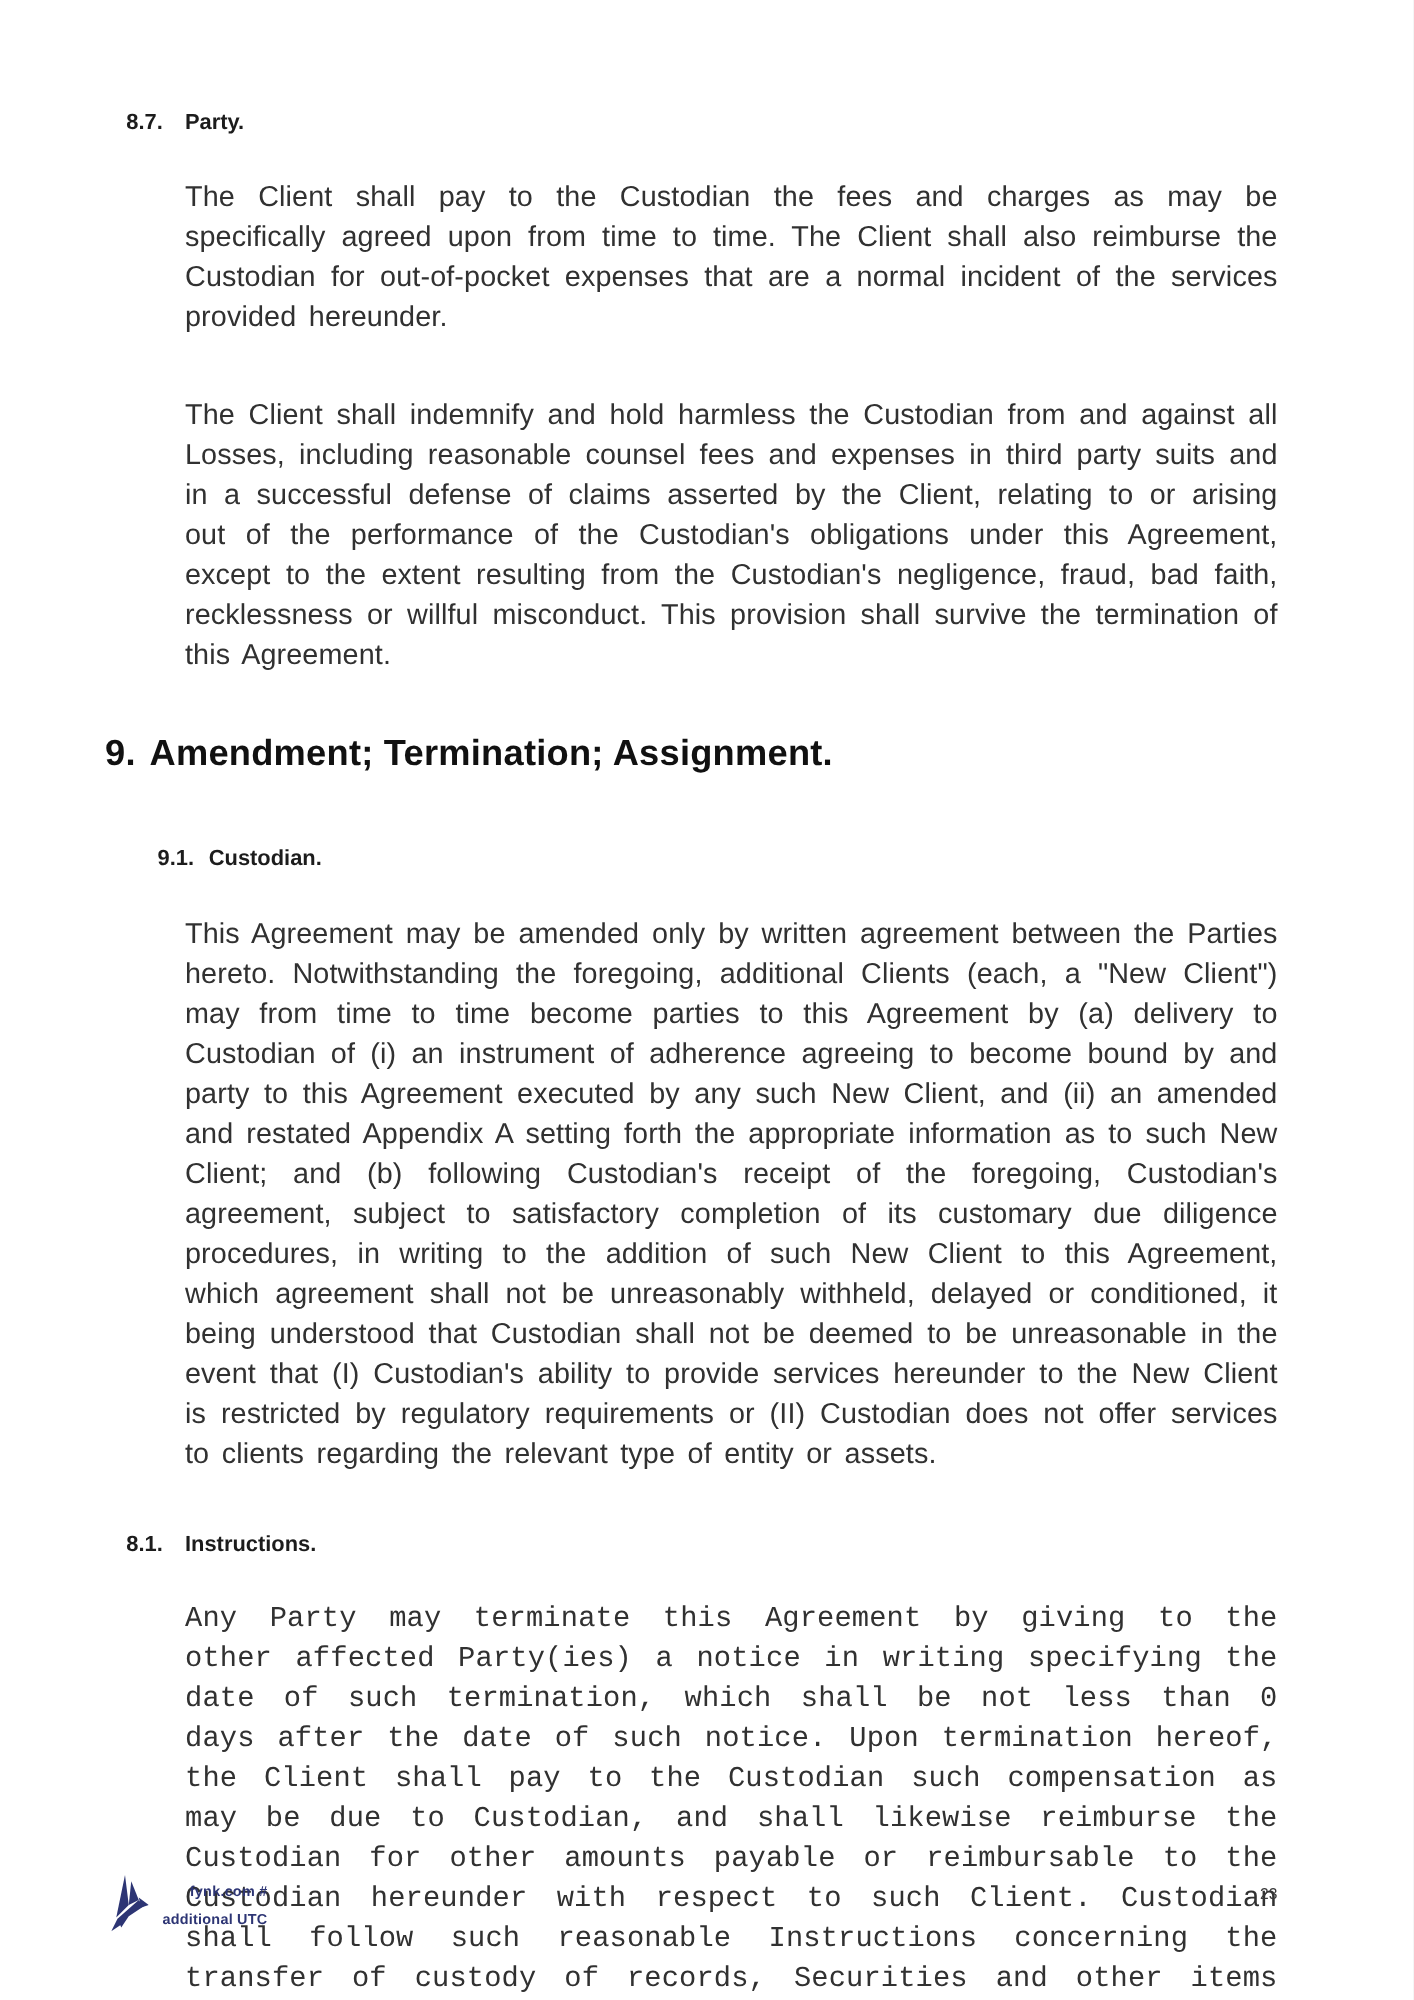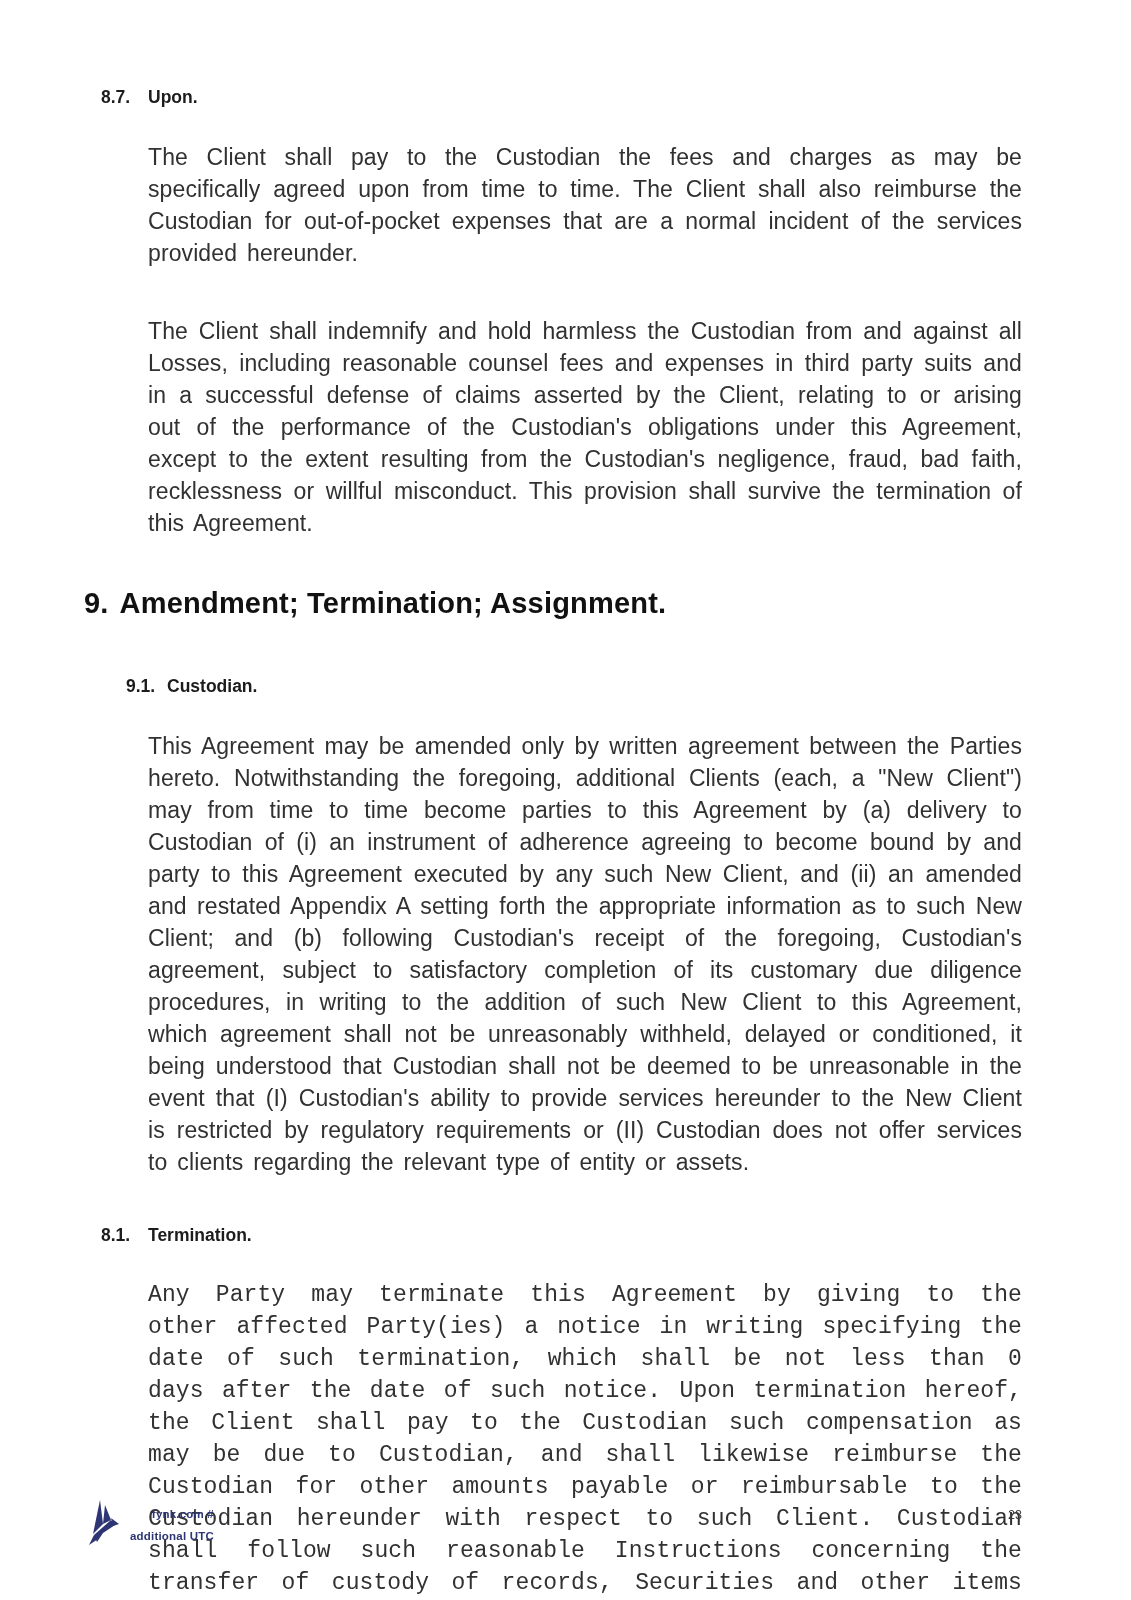--- a/index.html
+++ b/index.html
@@ -97,21 +97,21 @@
 </style>
 </head>
 <body>
 
 <div class="page">
   <main class="doc">
 
     <section class="clause">
       <h3 class="clause-heading">
         <span class="clause-num">8.7.</span>
-        <span class="clause-title">Upon.</span>
+        <span class="clause-title">Party.</span>
       </h3>
       <p class="clause-body">The Client shall pay to the Custodian the fees and charges as may be specifically agreed upon from time to time. The Client shall also reimburse the Custodian for out-of-pocket expenses that are a normal incident of the services provided hereunder.</p>
     </section>
 
     <section class="clause">
       <p class="clause-body">The Client shall indemnify and hold harmless the Custodian from and against all Losses, including reasonable counsel fees and expenses in third party suits and in a successful defense of claims asserted by the Client, relating to or arising out of the performance of the Custodian's obligations under this Agreement, except to the extent resulting from the Custodian's negligence, fraud, bad faith, recklessness or willful misconduct. This provision shall survive the termination of this Agreement.</p>
     </section>
 
     <h1 class="chapter-heading">
       <span class="chapter-num">9.</span>
@@ -122,21 +122,21 @@
       <h3 class="clause-heading">
         <span class="clause-num">9.1.</span>
         <span class="clause-title">Custodian.</span>
       </h3>
       <p class="clause-body">This Agreement may be amended only by written agreement between the Parties hereto. Notwithstanding the foregoing, additional Clients (each, a "New Client") may from time to time become parties to this Agreement by (a) delivery to Custodian of (i) an instrument of adherence agreeing to become bound by and party to this Agreement executed by any such New Client, and (ii) an amended and restated Appendix A setting forth the appropriate information as to such New Client; and (b) following Custodian's receipt of the foregoing, Custodian's agreement, subject to satisfactory completion of its customary due diligence procedures, in writing to the addition of such New Client to this Agreement, which agreement shall not be unreasonably withheld, delayed or conditioned, it being understood that Custodian shall not be deemed to be unreasonable in the event that (I) Custodian's ability to provide services hereunder to the New Client is restricted by regulatory requirements or (II) Custodian does not offer services to clients regarding the relevant type of entity or assets.</p>
     </section>
 
     <section class="clause">
       <h3 class="clause-heading">
         <span class="clause-num">8.1.</span>
-        <span class="clause-title">Termination.</span>
+        <span class="clause-title">Instructions.</span>
       </h3>
       <p class="clause-body continued">Any Party may terminate this Agreement by giving to the other affected Party(ies) a notice in writing specifying the date of such termination, which shall be not less than 0 days after the date of such notice. Upon termination hereof, the Client shall pay to the Custodian such compensation as may be due to Custodian, and shall likewise reimburse the Custodian for other amounts payable or reimbursable to the Custodian hereunder with respect to such Client. Custodian shall follow such reasonable Instructions concerning the transfer of custody of records, Securities and other items as the Client shall give; provided that (a) the</p>
     </section>
 
   </main>
 
   <footer class="footer">
     <div class="brand">
       <svg class="brand-logo" viewBox="0 0 30 46" xmlns="http://www.w3.org/2000/svg" aria-hidden="true">
         <g fill="#2d3574">

